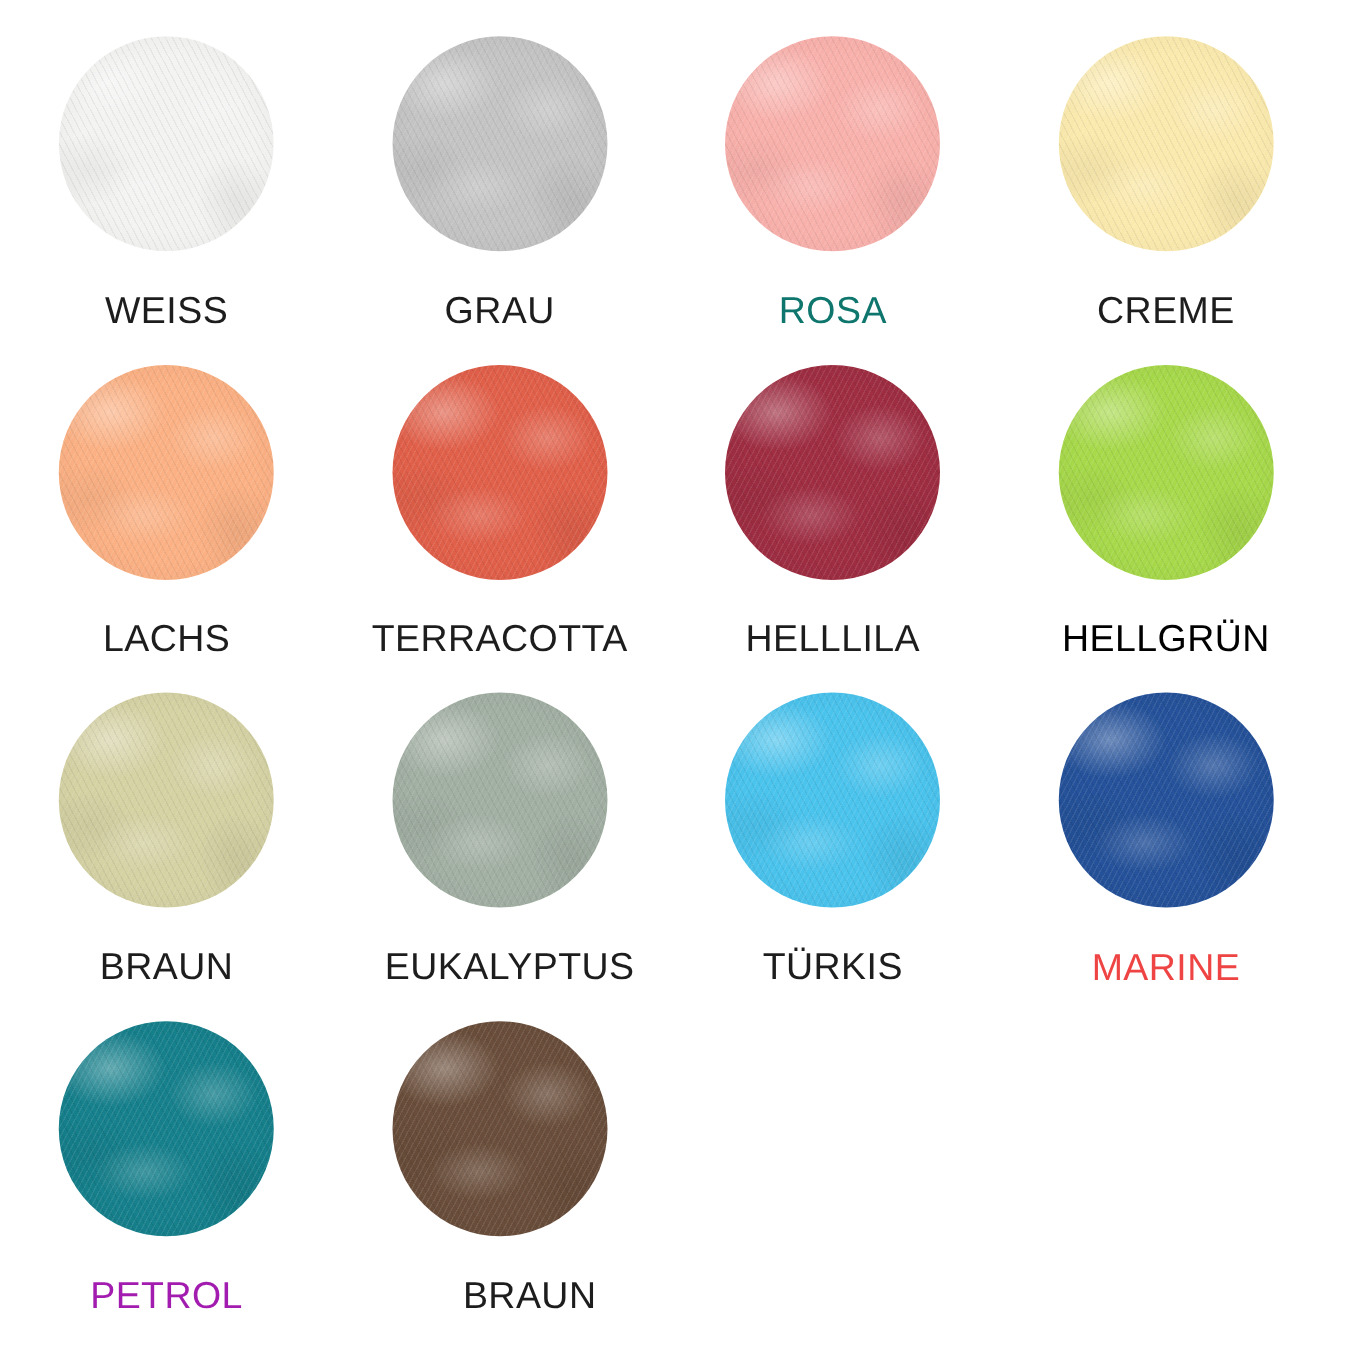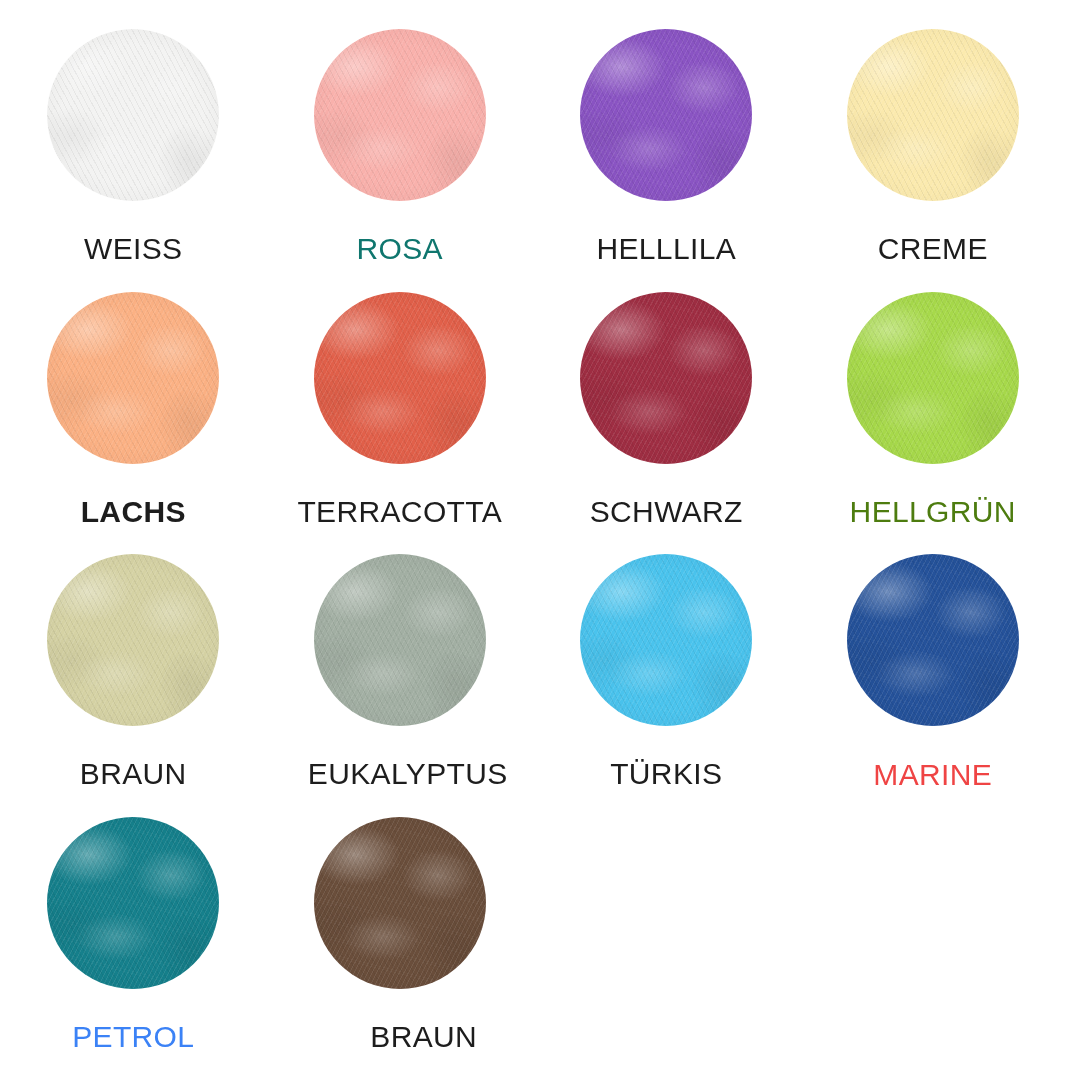--- a/index.html
+++ b/index.html
@@ -95,59 +95,59 @@
 
 <div class="swatch-grid">
     <div class="swatch-cell">
       <div class="swatch-disc-wrap">
         <div class="swatch-disc" style="background-color: rgb(243, 243, 242);"></div>
       </div>
       <div class="swatch-label" style="color: rgb(29, 29, 29);">WEISS</div>
     </div>
     <div class="swatch-cell">
       <div class="swatch-disc-wrap">
+        <div class="swatch-disc" style="background-color: rgb(195, 196, 195);"></div>
+      </div>
+      <div class="swatch-label" style="color: rgb(29, 29, 29);">GRAU</div>
+    </div>
+    <div class="swatch-cell">
+      <div class="swatch-disc-wrap">
         <div class="swatch-disc" style="background-color: rgb(249, 177, 172);"></div>
       </div>
       <div class="swatch-label" style="color: #0f766e;">ROSA</div>
-    </div>
-    <div class="swatch-cell">
-      <div class="swatch-disc-wrap">
-        <div class="swatch-disc" style="background-color: rgb(138, 84, 195);"></div>
-      </div>
-      <div class="swatch-label" style="color: rgb(29, 29, 29);">HELLLILA</div>
     </div>
     <div class="swatch-cell">
       <div class="swatch-disc-wrap">
         <div class="swatch-disc" style="background-color: rgb(251, 234, 174);"></div>
       </div>
       <div class="swatch-label" style="color: rgb(29, 29, 29);">CREME</div>
     </div>
     <div class="swatch-cell">
       <div class="swatch-disc-wrap">
         <div class="swatch-disc" style="background-color: rgb(251, 177, 132);"></div>
       </div>
-      <div class="swatch-label" style="color: rgb(29, 29, 29); font-weight: bold;">LACHS</div>
+      <div class="swatch-label" style="color: rgb(29, 29, 29);">LACHS</div>
     </div>
     <div class="swatch-cell">
       <div class="swatch-disc-wrap">
         <div class="swatch-disc" style="background-color: rgb(225, 96, 74);"></div>
       </div>
       <div class="swatch-label" style="color: rgb(29, 29, 29);">TERRACOTTA</div>
     </div>
     <div class="swatch-cell">
       <div class="swatch-disc-wrap">
         <div class="swatch-disc" style="background-color: rgb(159, 46, 67);"></div>
       </div>
-      <div class="swatch-label" style="color: rgb(29, 29, 29);">SCHWARZ</div>
+      <div class="swatch-label" style="color: rgb(29, 29, 29);">HELLLILA</div>
     </div>
     <div class="swatch-cell">
       <div class="swatch-disc-wrap">
         <div class="swatch-disc" style="background-color: rgb(167, 217, 75);"></div>
       </div>
-      <div class="swatch-label" style="color: #4d7c0f;">HELLGRÜN</div>
+      <div class="swatch-label" style="color: #000000;">HELLGRÜN</div>
     </div>
     <div class="swatch-cell">
       <div class="swatch-disc-wrap">
         <div class="swatch-disc" style="background-color: rgb(213, 210, 164);"></div>
       </div>
       <div class="swatch-label" style="color: rgb(29, 29, 29);">BRAUN</div>
     </div>
     <div class="swatch-cell">
       <div class="swatch-disc-wrap">
         <div class="swatch-disc" style="background-color: rgb(162, 175, 163);"></div>
@@ -163,21 +163,21 @@
     <div class="swatch-cell">
       <div class="swatch-disc-wrap">
         <div class="swatch-disc" style="background-color: rgb(37, 82, 154);"></div>
       </div>
       <div class="swatch-label" style="color: #ef4444; margin-top: 27px;">MARINE</div>
     </div>
     <div class="swatch-cell">
       <div class="swatch-disc-wrap">
         <div class="swatch-disc" style="background-color: rgb(22, 128, 140);"></div>
       </div>
-      <div class="swatch-label" style="color: #3b82f6;">PETROL</div>
+      <div class="swatch-label" style="color: #a21caf;">PETROL</div>
     </div>
     <div class="swatch-cell">
       <div class="swatch-disc-wrap">
         <div class="swatch-disc" style="background-color: rgb(106, 78, 59);"></div>
       </div>
       <div class="swatch-label" style="color: rgb(29, 29, 29); margin-left: 48px;">BRAUN</div>
     </div>
   </div>
 
 </body></html>

